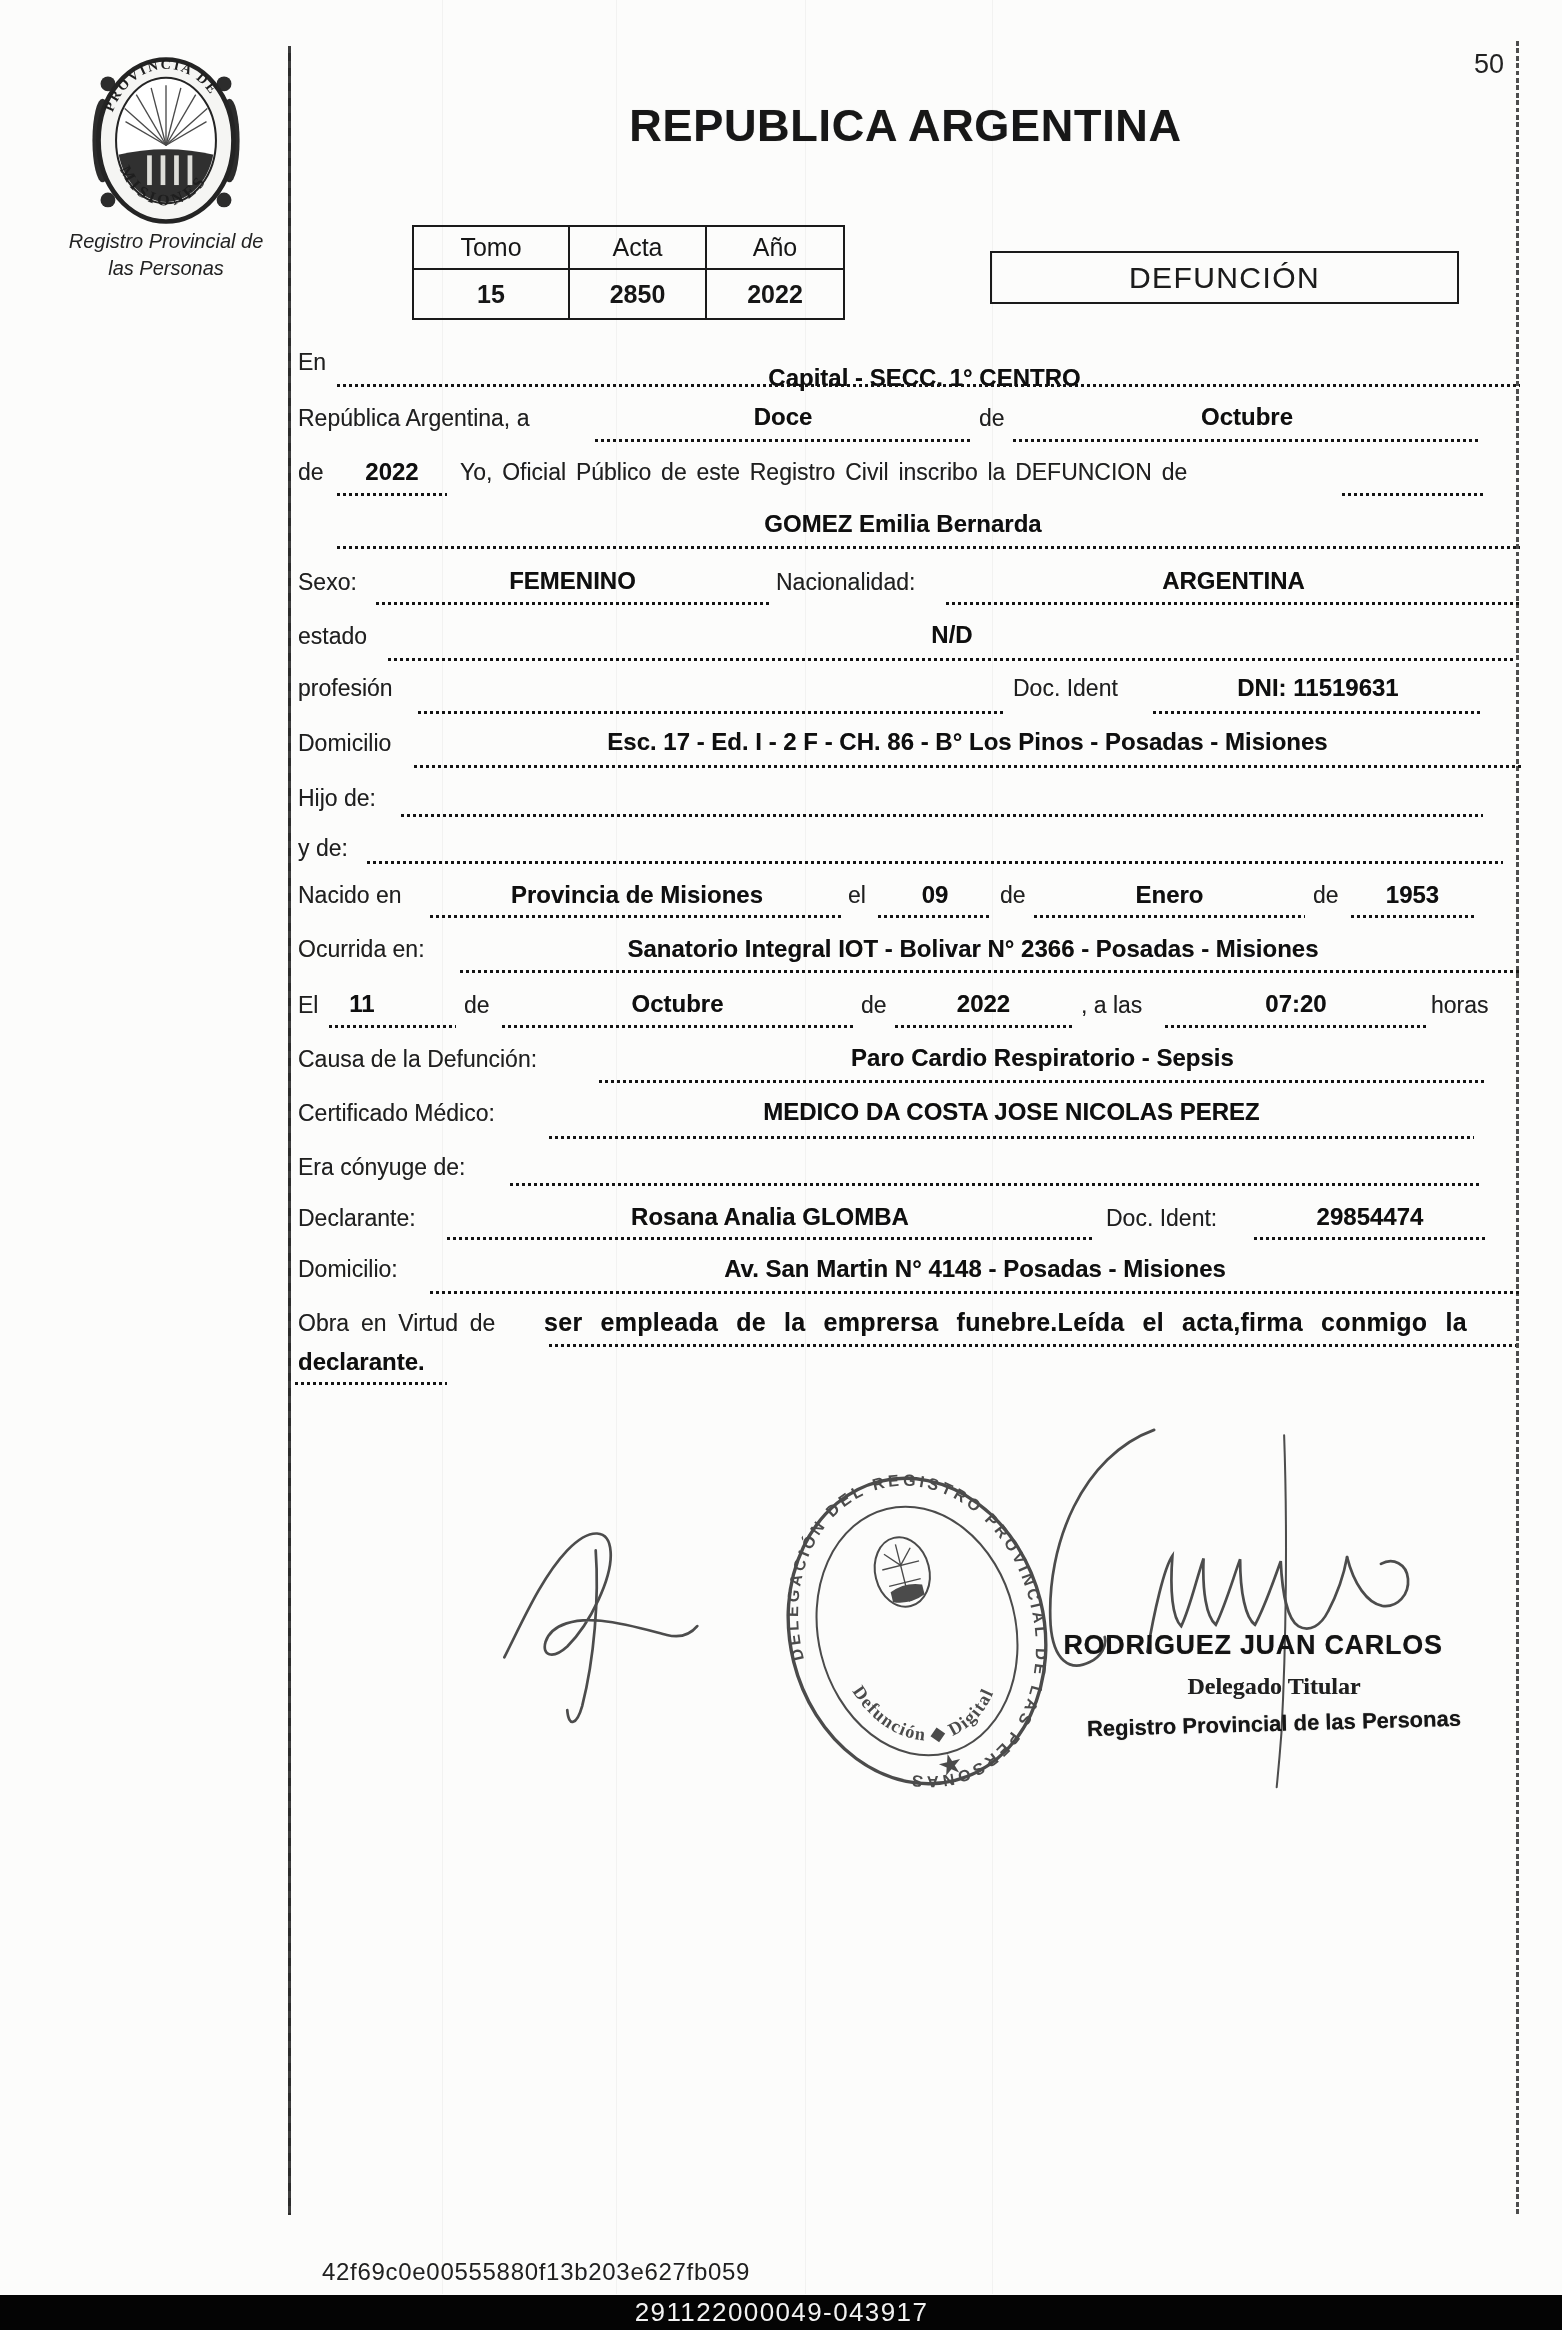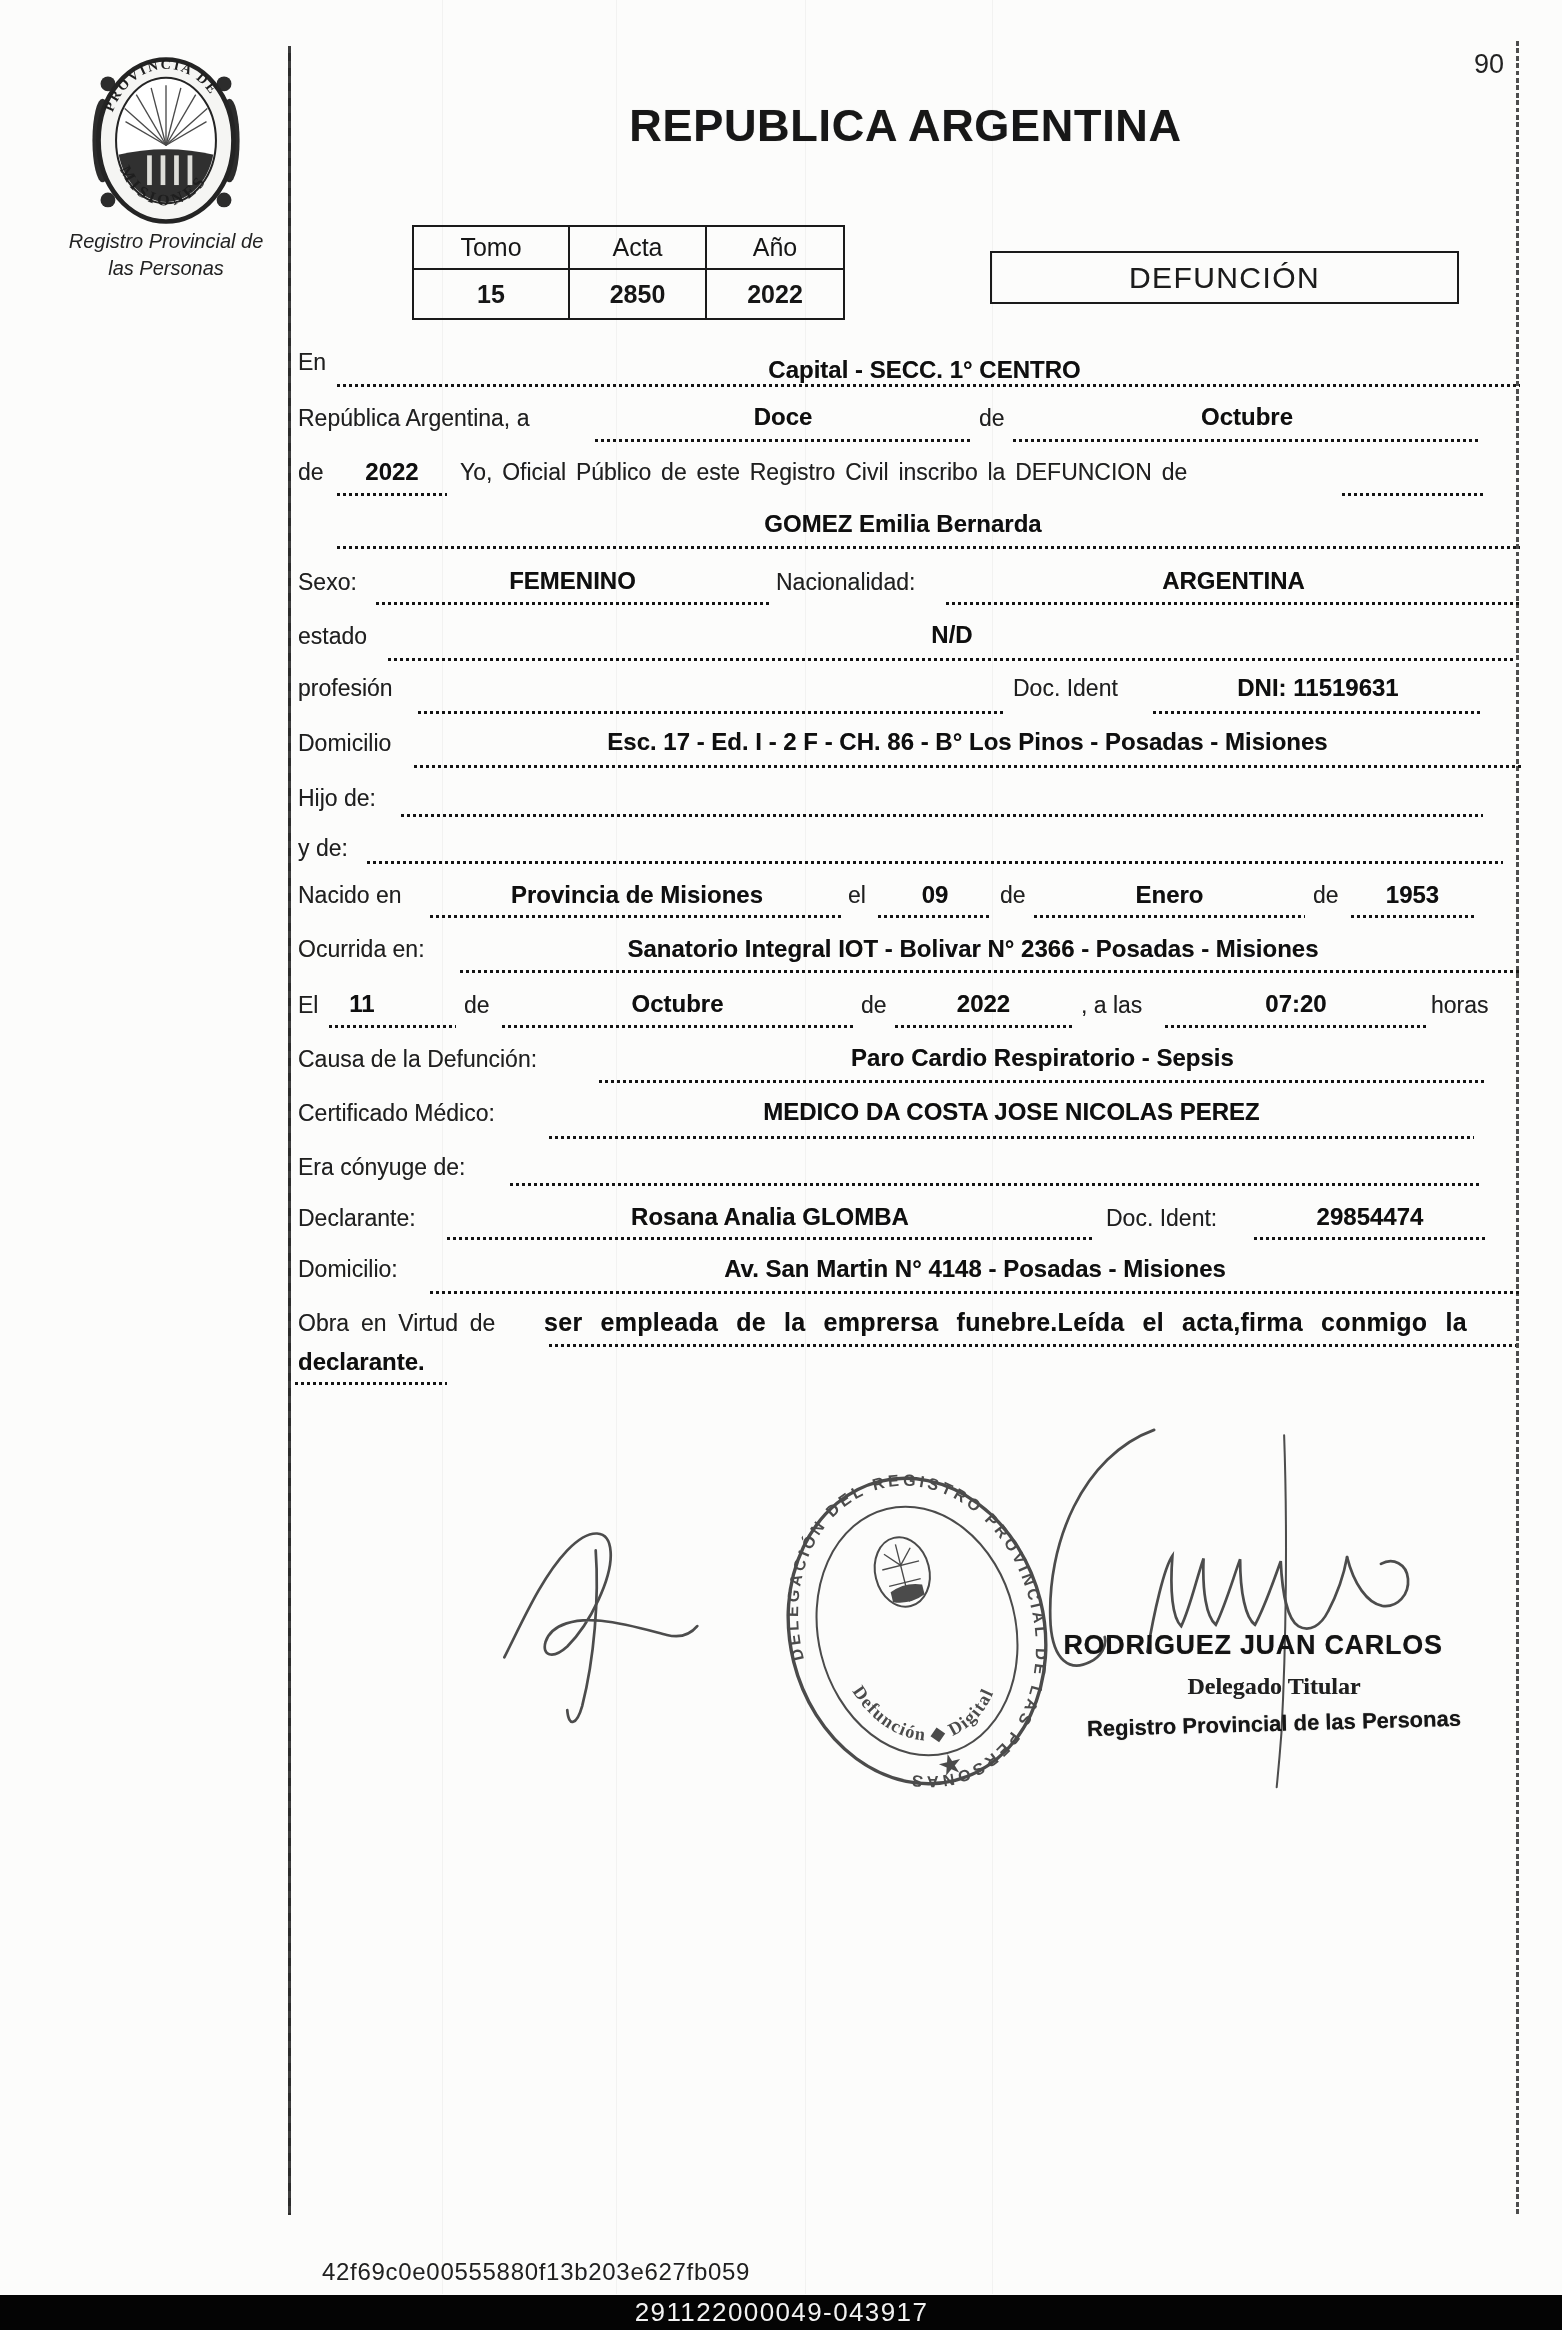--- a/index.html
+++ b/index.html
@@ -43,21 +43,21 @@
 <div class="page">
 
   <div class="abs streak" style="left:442px;top:0;height:2294px;"></div>
   <div class="abs streak" style="left:616px;top:0;height:2294px;"></div>
   <div class="abs streak" style="left:805px;top:0;height:2294px;"></div>
   <div class="abs streak" style="left:992px;top:0;height:2294px;"></div>
 
   <div class="abs vline-left" style="left:288px;top:46px;height:2169px;"></div>
   <div class="abs vline-right" style="left:1516px;top:41px;height:2174px;"></div>
 
-  <div class="abs pageno" style="left:1474px;top:49px;">90</div>
+  <div class="abs pageno" style="left:1474px;top:49px;">50</div>
 
   <svg class="abs" style="left:85px;top:54px;" width="162" height="173" viewBox="0 0 240 256">
     <ellipse cx="26" cy="128" rx="15" ry="62" fill="#2c2c2c"></ellipse>
     <ellipse cx="214" cy="128" rx="15" ry="62" fill="#2c2c2c"></ellipse>
     <circle cx="34" cy="44" r="11" fill="#2c2c2c"></circle>
     <circle cx="206" cy="44" r="11" fill="#2c2c2c"></circle>
     <circle cx="34" cy="216" r="11" fill="#2c2c2c"></circle>
     <circle cx="206" cy="216" r="11" fill="#2c2c2c"></circle>
     <ellipse cx="120" cy="128" rx="100" ry="120" fill="#f5f5f3" stroke="#242424" stroke-width="7"></ellipse>
     <ellipse cx="120" cy="128" rx="74" ry="93" fill="#ffffff" stroke="#242424" stroke-width="3"></ellipse>
@@ -109,21 +109,21 @@
       <td>15</td>
       <td>2850</td>
       <td>2022</td>
     </tr>
   </tbody>
     </table>
 
   <div class="abs defbox" style="left:990px;top:227px;width:465px;height:49px;">DEFUNCIÓN</div>
 
   <div class="abs lbl" style="left:298px;top:349px;">En</div>
-  <div class="abs val" style="left:333px;top:356px;width:1183px;">Capital - SECC. 1° CENTRO</div>
+  <div class="abs val" style="left:333px;top:364px;width:1183px;">Capital - SECC. 1° CENTRO</div>
   <div class="abs dot" style="left:337px;top:384px;width:1183px;"></div>
 
   <div class="abs lbl" style="left:298px;top:405px;">República Argentina, a</div>
   <div class="abs val" style="left:595px;top:403px;width:376px;">Doce</div>
   <div class="abs dot" style="left:595px;top:439px;width:376px;"></div>
   <div class="abs lbl" style="left:979px;top:405px;">de</div>
   <div class="abs val" style="left:1013px;top:403px;width:468px;">Octubre</div>
   <div class="abs dot" style="left:1013px;top:439px;width:468px;"></div>
 
   <div class="abs lbl" style="left:298px;top:459px;">de</div>

